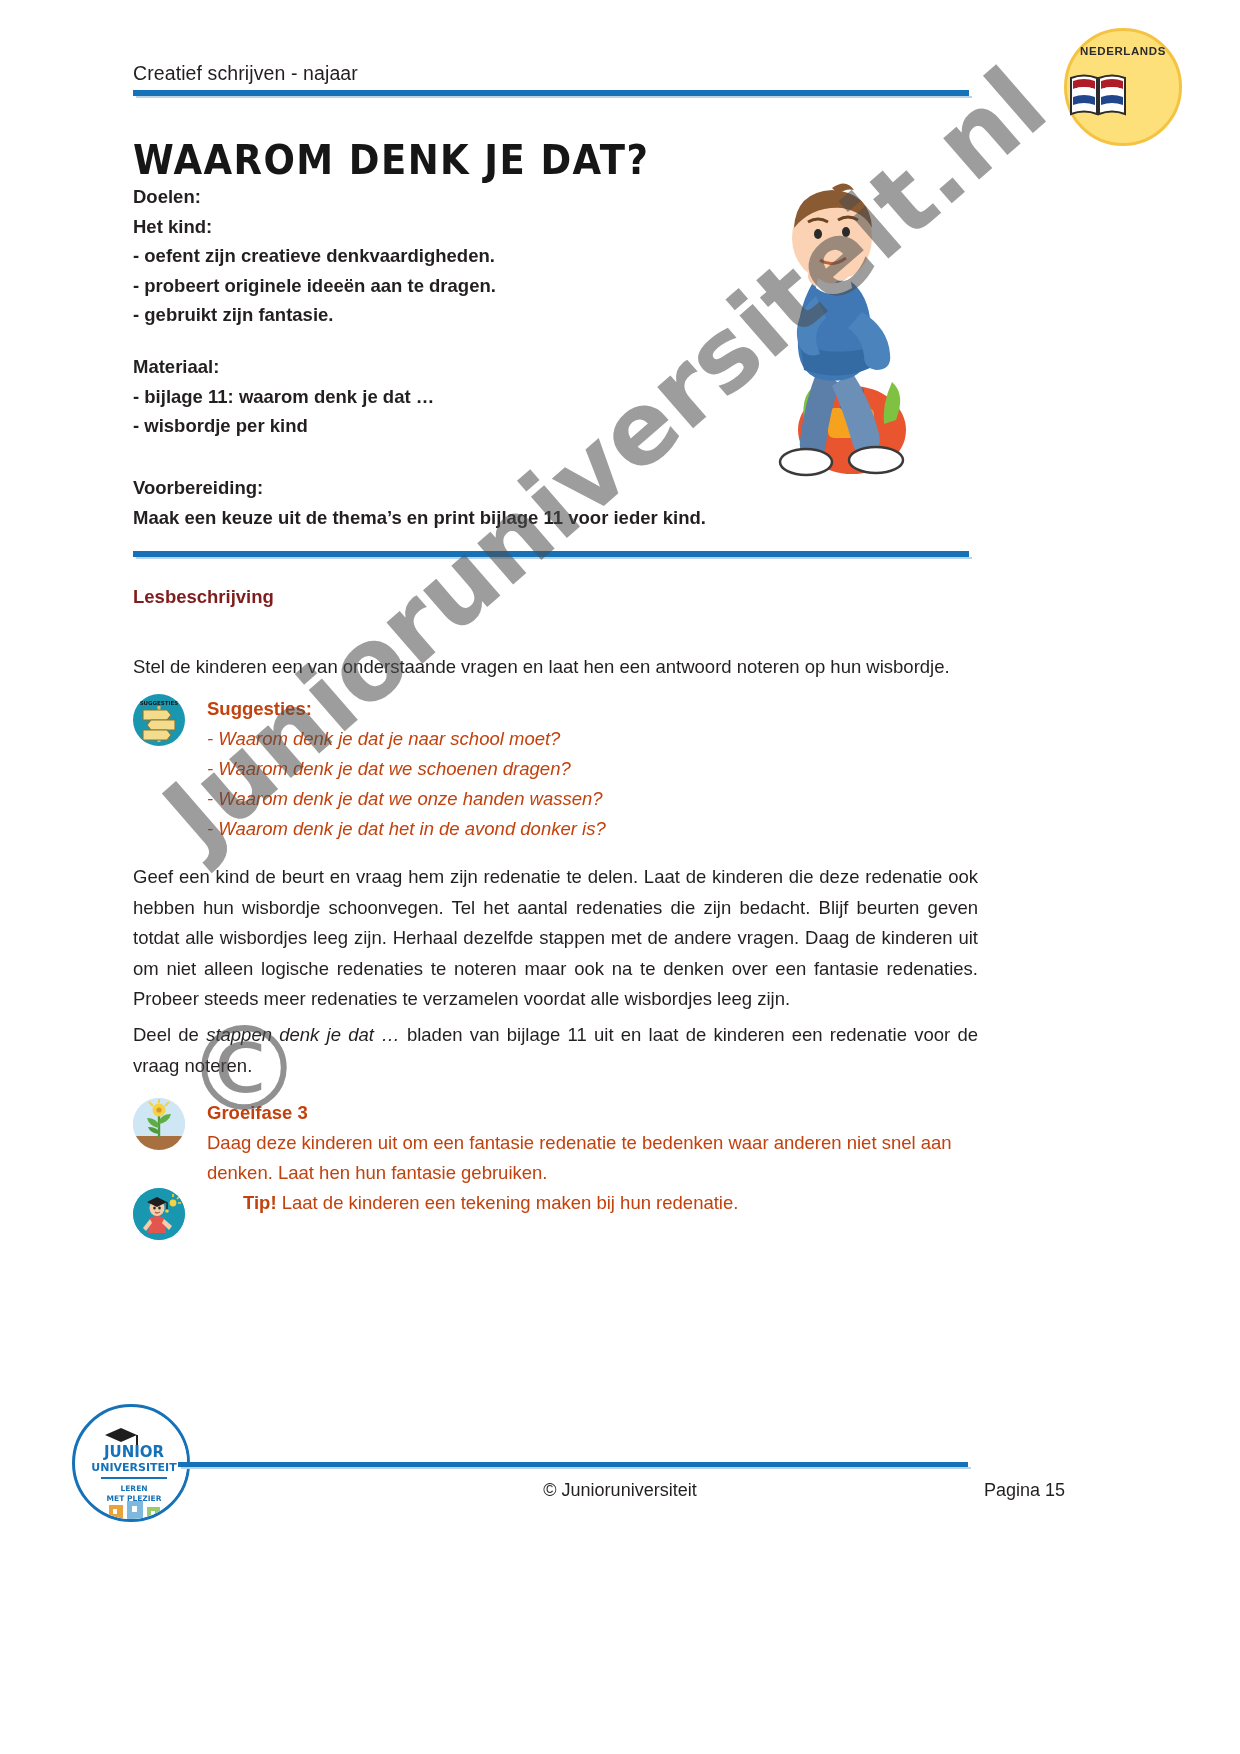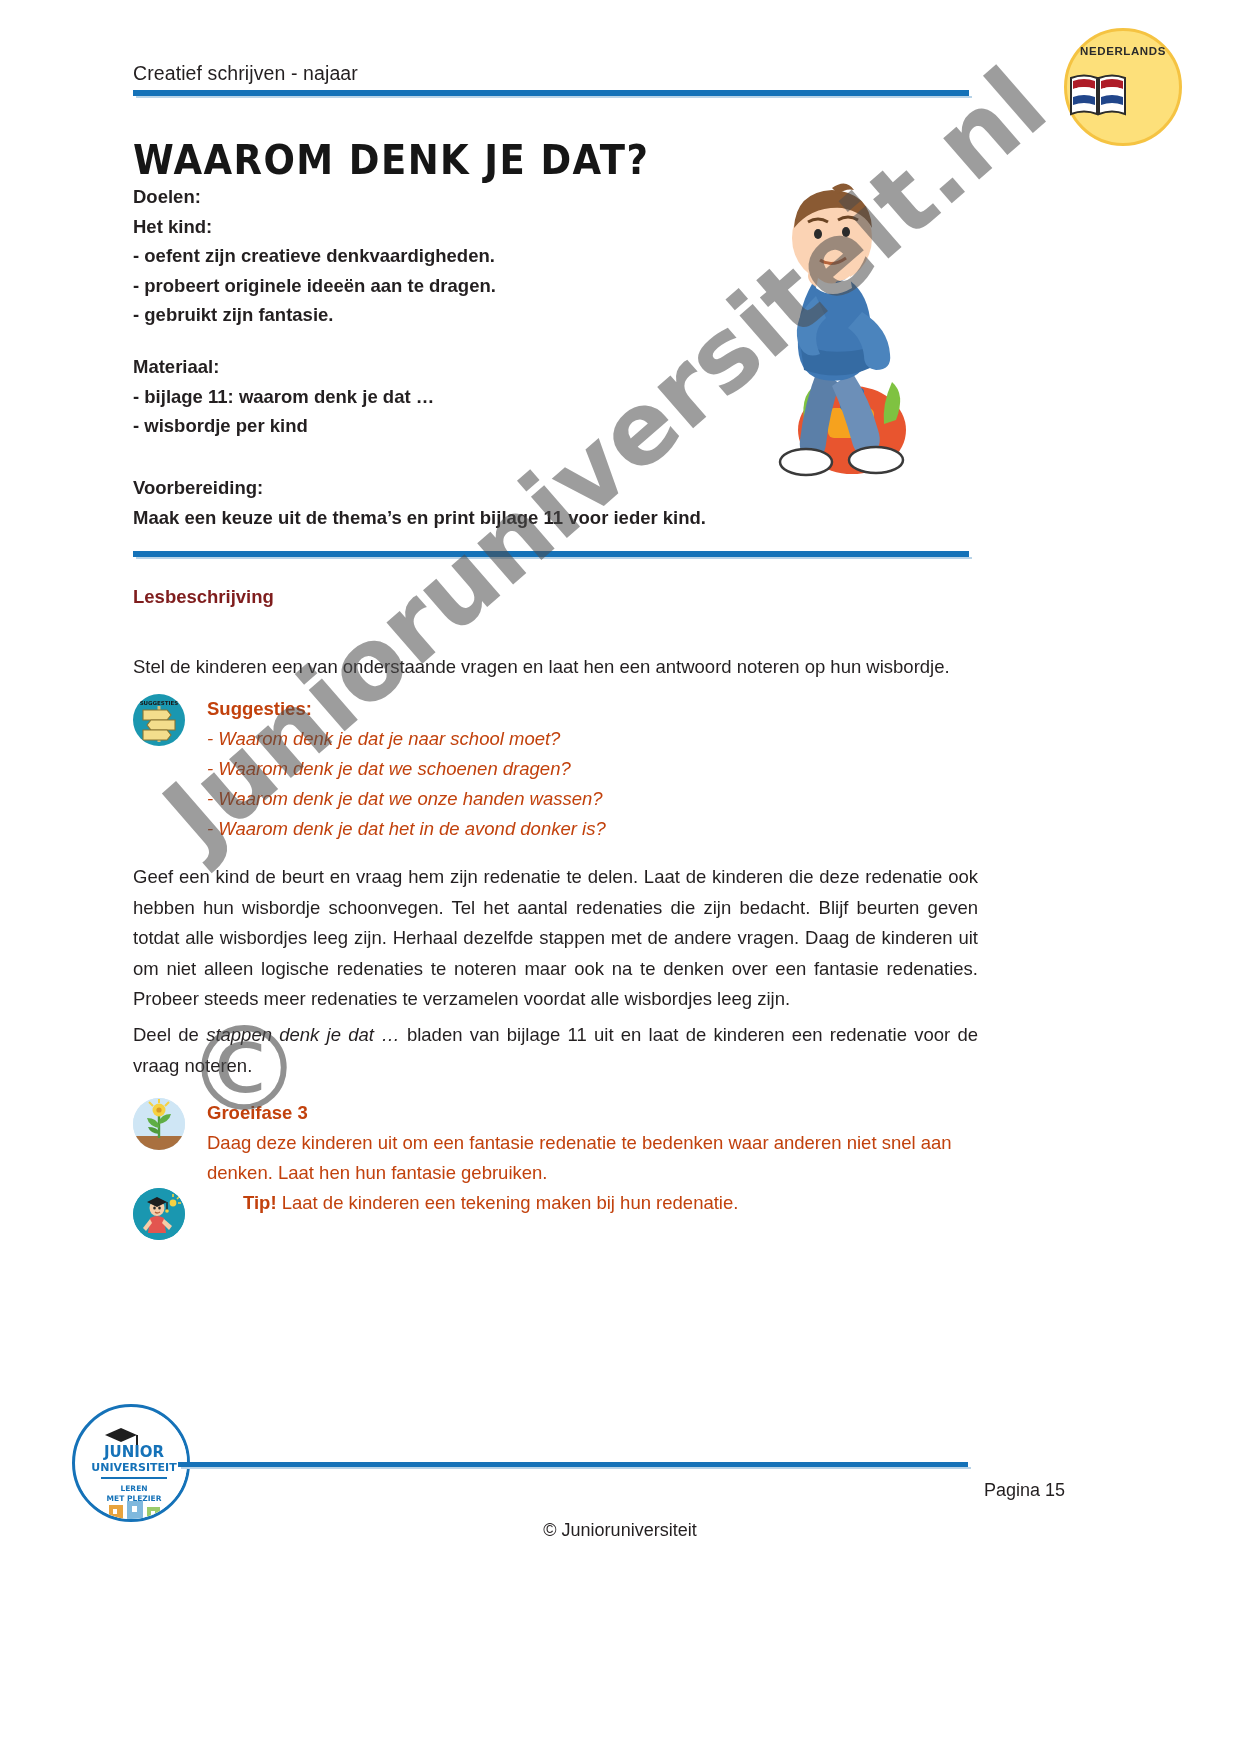--- a/index.html
+++ b/index.html
@@ -237,21 +237,20 @@
     overflow: hidden;
   }
   .footer-copy {
     position: absolute;
     left: 0;
     top: 1480px;
     width: 1240px;
     text-align: center;
     font-size: 18px;
     color: #231f20;
-    margin-top: 40px;
   }
   .footer-page {
     position: absolute;
     right: 175px;
     top: 1480px;
     font-size: 18px;
     color: #231f20;
   }
 
   

